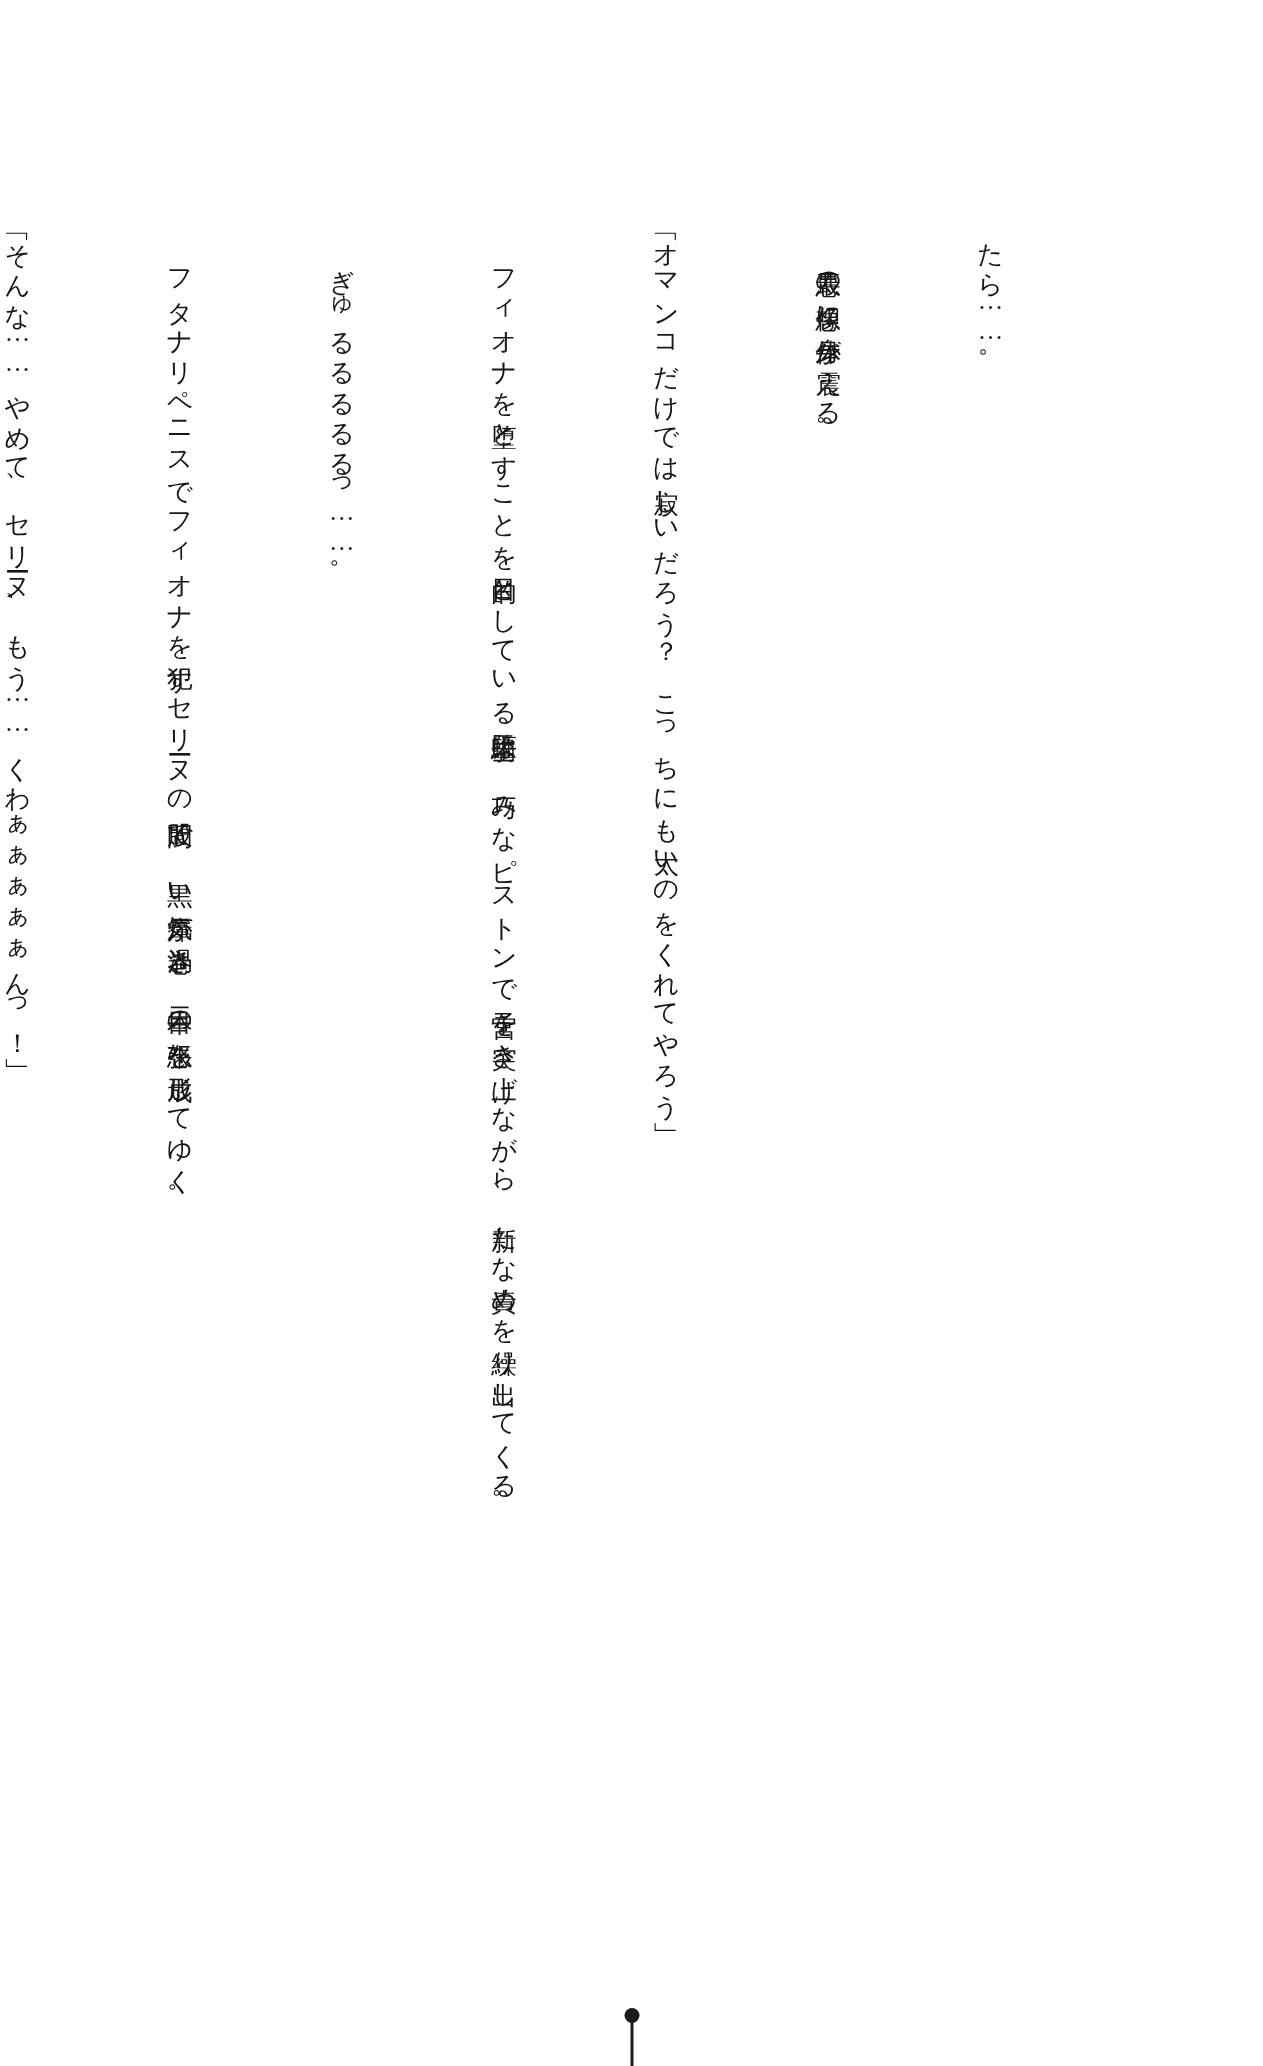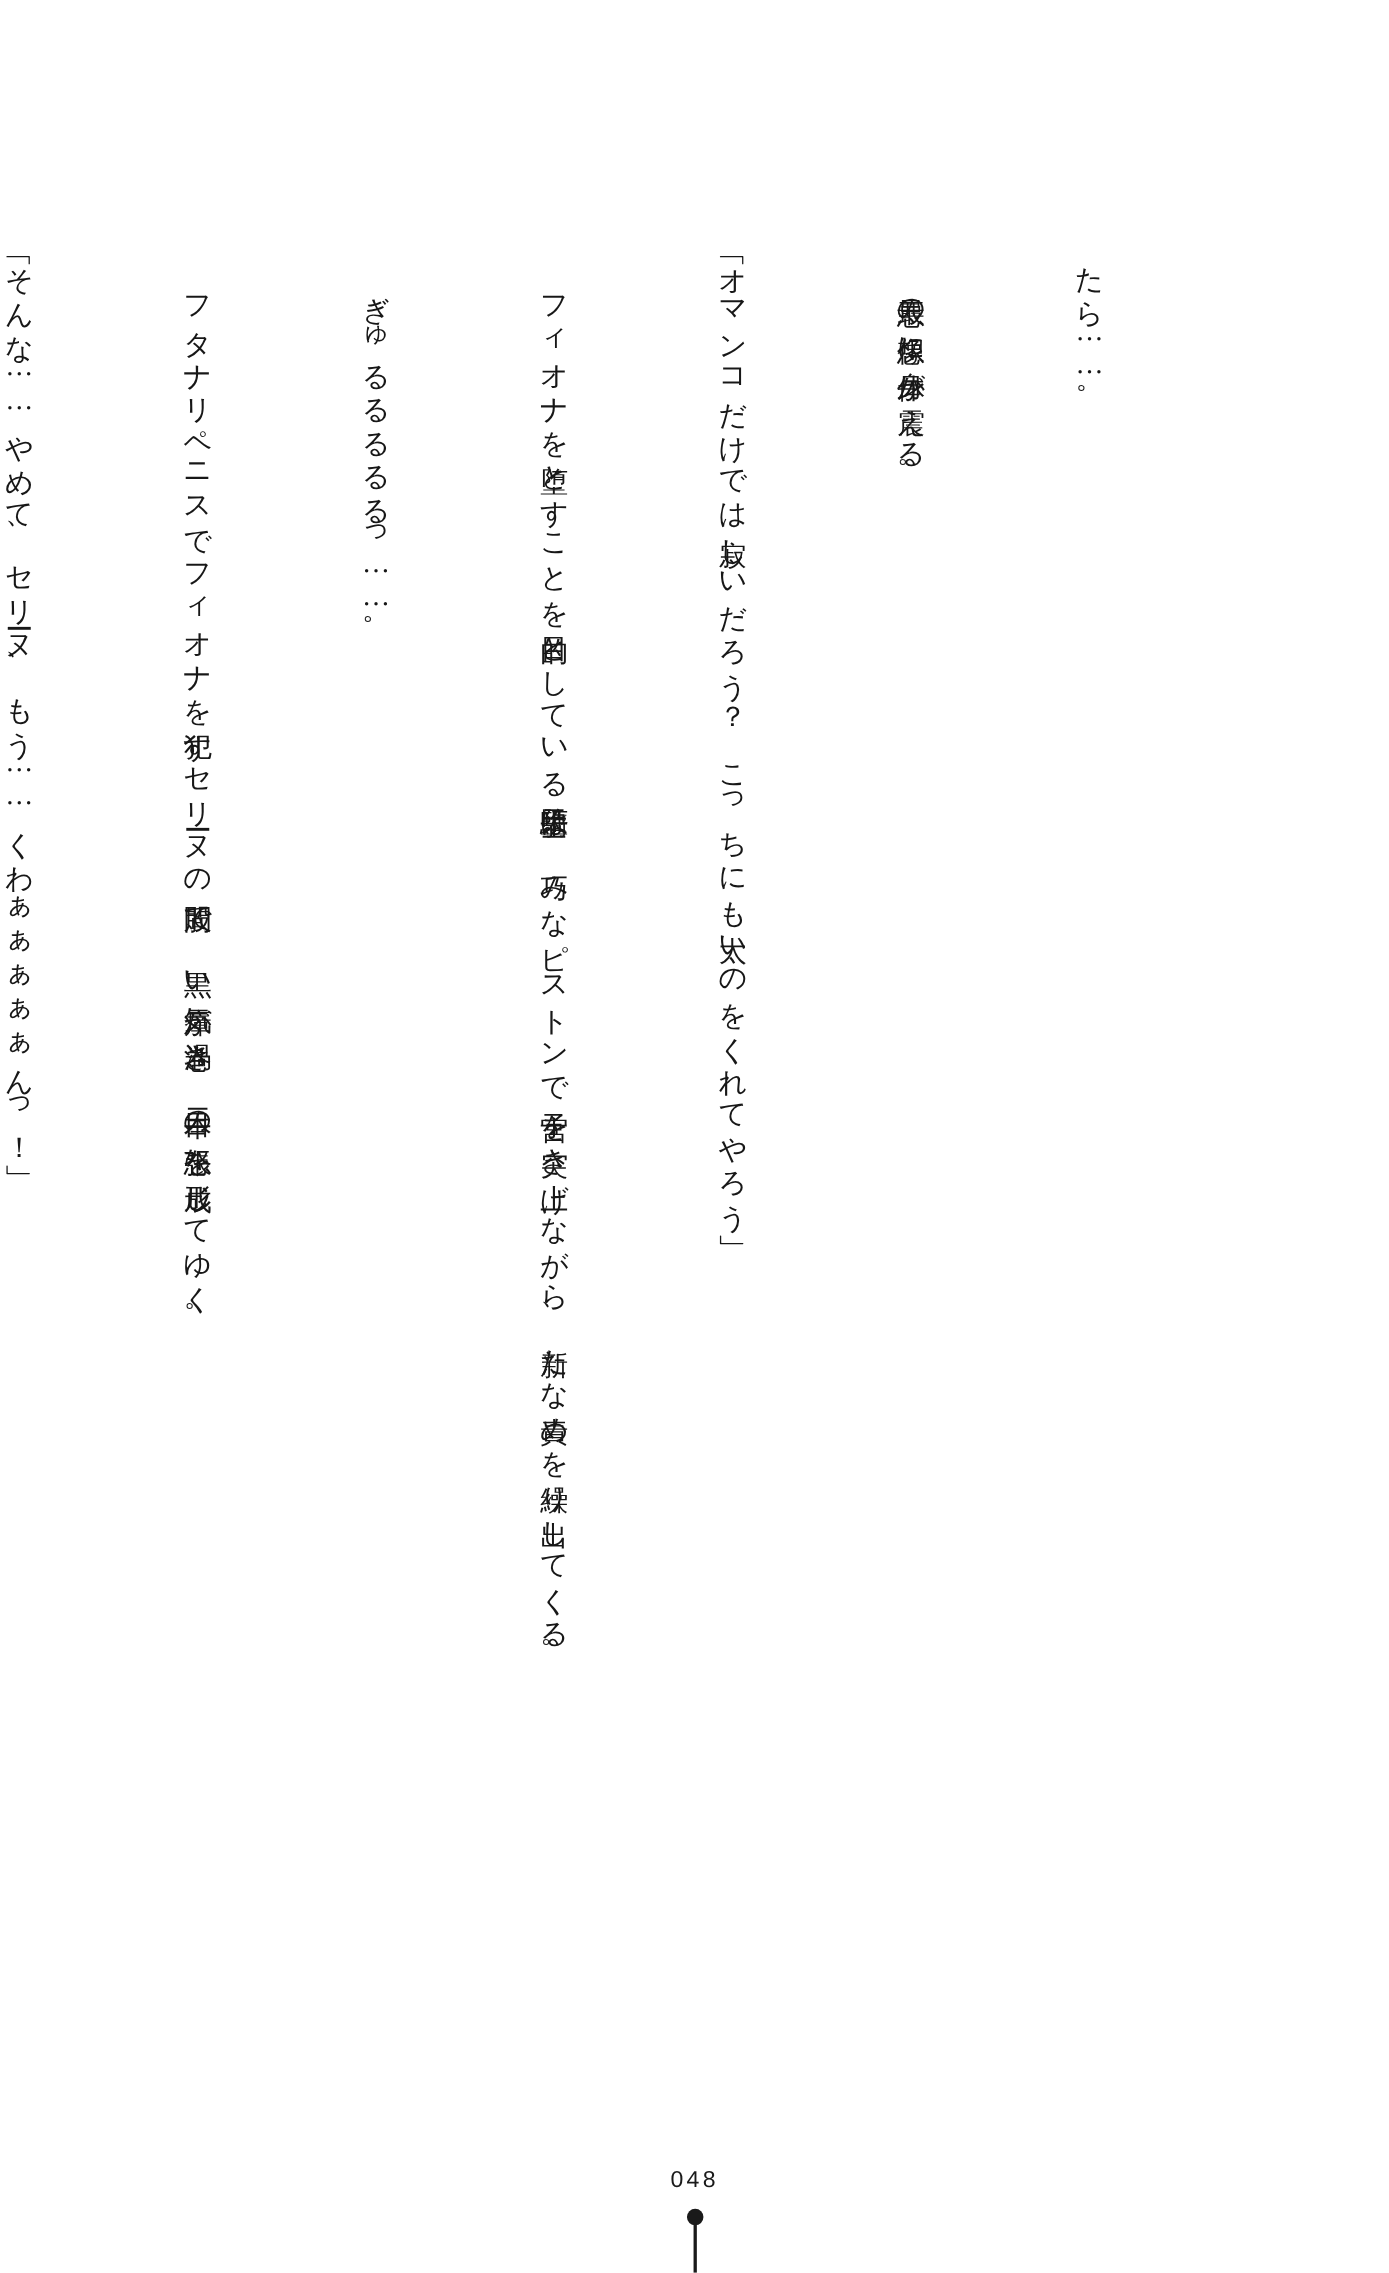--- a/index.html
+++ b/index.html
@@ -105,20 +105,19 @@
     <p class="para">　フタナリペニスでフィオナを犯すセリーヌの股間で、黒い瘴気が渦巻き、二本目の怒張を形成してゆく。</p>
     <p class="para">「そんな……やめて、セリーヌ、もう……くわぁぁぁぁぁんっ！」</p>
     
     
     
     
     
     
   </div>
 
-  <div id="page-number">048</div>
 
   <div id="bottom-marker">
     <div class="dot"></div>
     <div class="rule"></div>
   </div>
 
 </div>
 
 </body></html>

